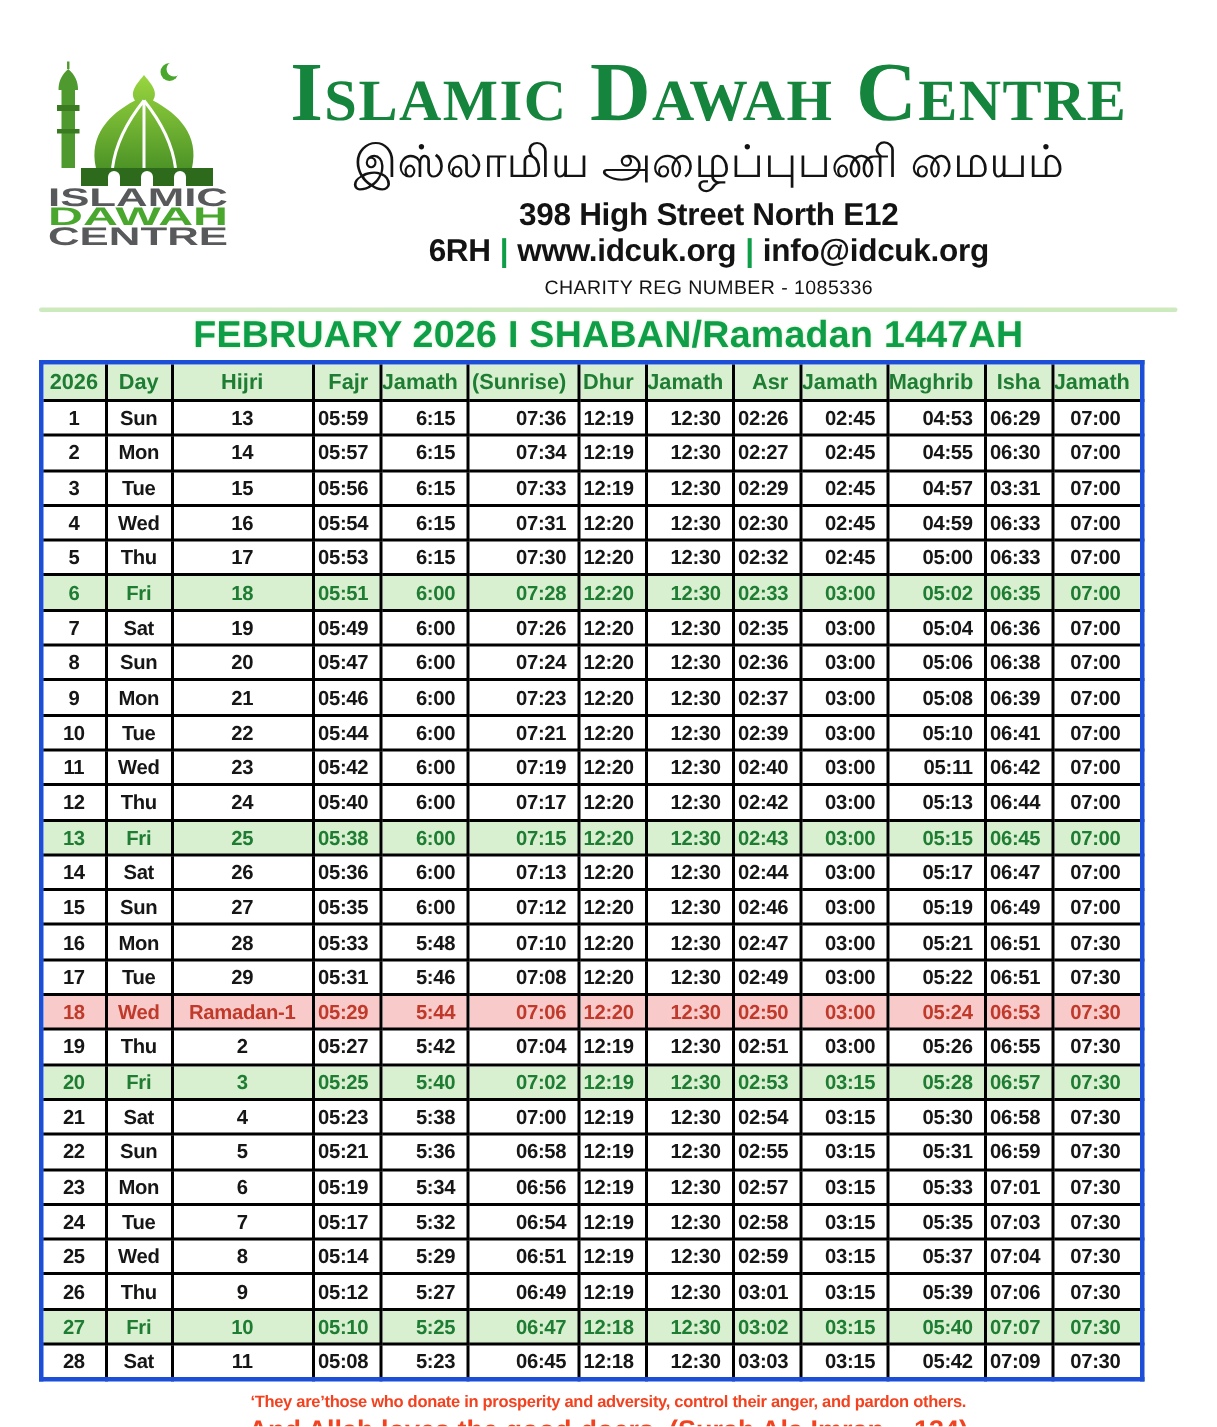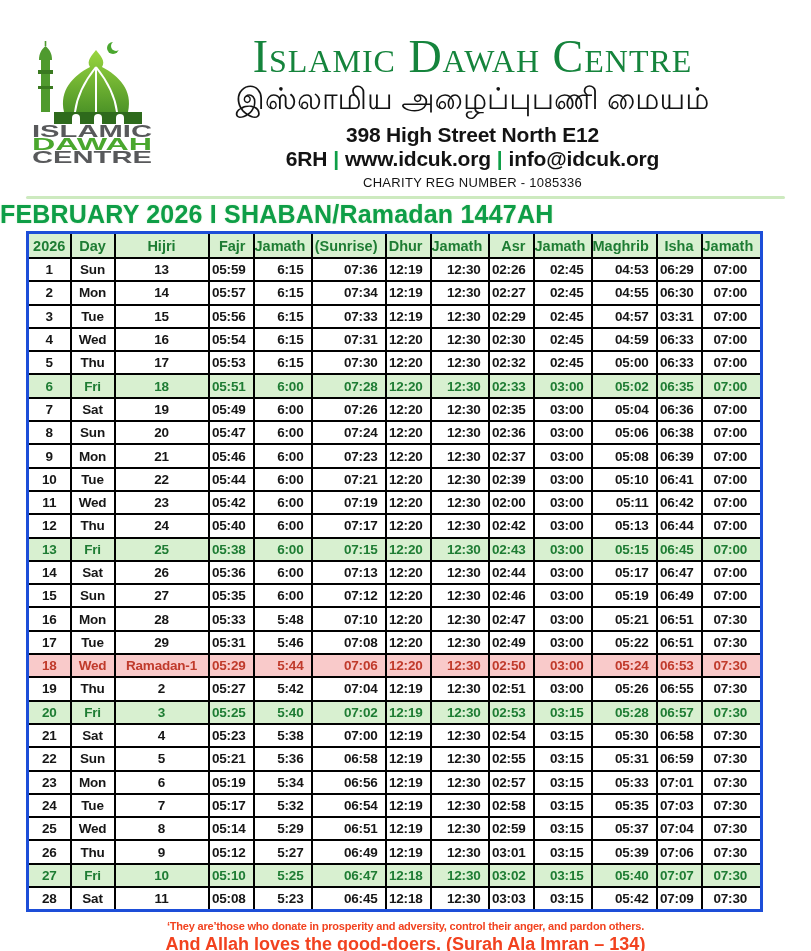--- a/index.html
+++ b/index.html
@@ -3,29 +3,29 @@
 <meta charset="utf-8">
 <style>
   html,body { margin:0; padding:0; background:#fff; }
   .page { position:relative; width:811px; height:951px; background:#fff; overflow:hidden;
           font-family:"Liberation Sans", sans-serif; }
 
   .header { display:flex; align-items:flex-start; padding:34px 24px 0 26px; }
   .logo { width:132px; flex:none; }
   .hc { flex:1; text-align:center; padding-top:0; }
 
-  .org-name { font-family:"Liberation Serif", serif; font-variant:small-caps; font-weight:normal;
-              font-size:46px; line-height:1.0; color:var(--serif_green); letter-spacing:1px; }
+  .org-name { font-family:"Liberation Serif", serif; font-variant:small-caps; font-weight:bold;
+              font-size:56px; line-height:1.0; color:var(--serif_green); letter-spacing:1px; }
   .tamil   { font-size:30px; color:#131313; margin-top:2px; }
   .address { font-size:21px; font-weight:bold; color:#131313; margin-top:3px; letter-spacing:-0.2px; }
   .address .pipe { color:var(--pipe_green); padding:0 6px; font-weight:bold; }
   .charity { font-size:13px; font-weight:normal; color:#131313; margin-top:4px; letter-spacing:0.3px; }
 
   .rule { height:3px; background:#cdeabf; margin:6px 26px 0 26px; border-radius:2px; }
-  .month-title { font-size:25px; font-weight:bold; color:var(--month_green);
+  .month-title { text-align:center; font-size:25px; font-weight:bold; color:var(--month_green);
                  margin:1px 0 2px 0; letter-spacing:0.2px; text-shadow:0 0 2px #cdeabf; }
 
   table.prayer { border-collapse:collapse; margin-left:26px; table-layout:fixed; width:735px;
                  border:3px solid #1d4ed8; }
   th, td { border:2px solid #000; padding:0; font-weight:bold; overflow:hidden; white-space:nowrap; }
   th { background:var(--cell_green_bg); color:var(--cell_green_text); font-size:14.5px; height:23px; }
   td { font-size:13.5px; height:21.3px; color:#161616; letter-spacing:-0.2px; }
   .c  { text-align:center; }
   .r  { text-align:right; padding-right:7px; }
   .rl { text-align:right; padding-right:13px; }
@@ -277,21 +277,21 @@
         </tr>
         <tr>
           <td class="c">11</td>
           <td class="c">Wed</td>
           <td class="c">23</td>
           <td class="r">05:42</td>
           <td class="r">6:00</td>
           <td class="r">07:19</td>
           <td class="r">12:20</td>
           <td class="r">12:30</td>
-          <td class="r">02:00</td>
+          <td class="r">02:40</td>
           <td class="r">03:00</td>
           <td class="r">05:11</td>
           <td class="r">06:42</td>
           <td class="rl">07:00</td>
         </tr>
         <tr>
           <td class="c">12</td>
           <td class="c">Thu</td>
           <td class="c">24</td>
           <td class="r">05:40</td>

